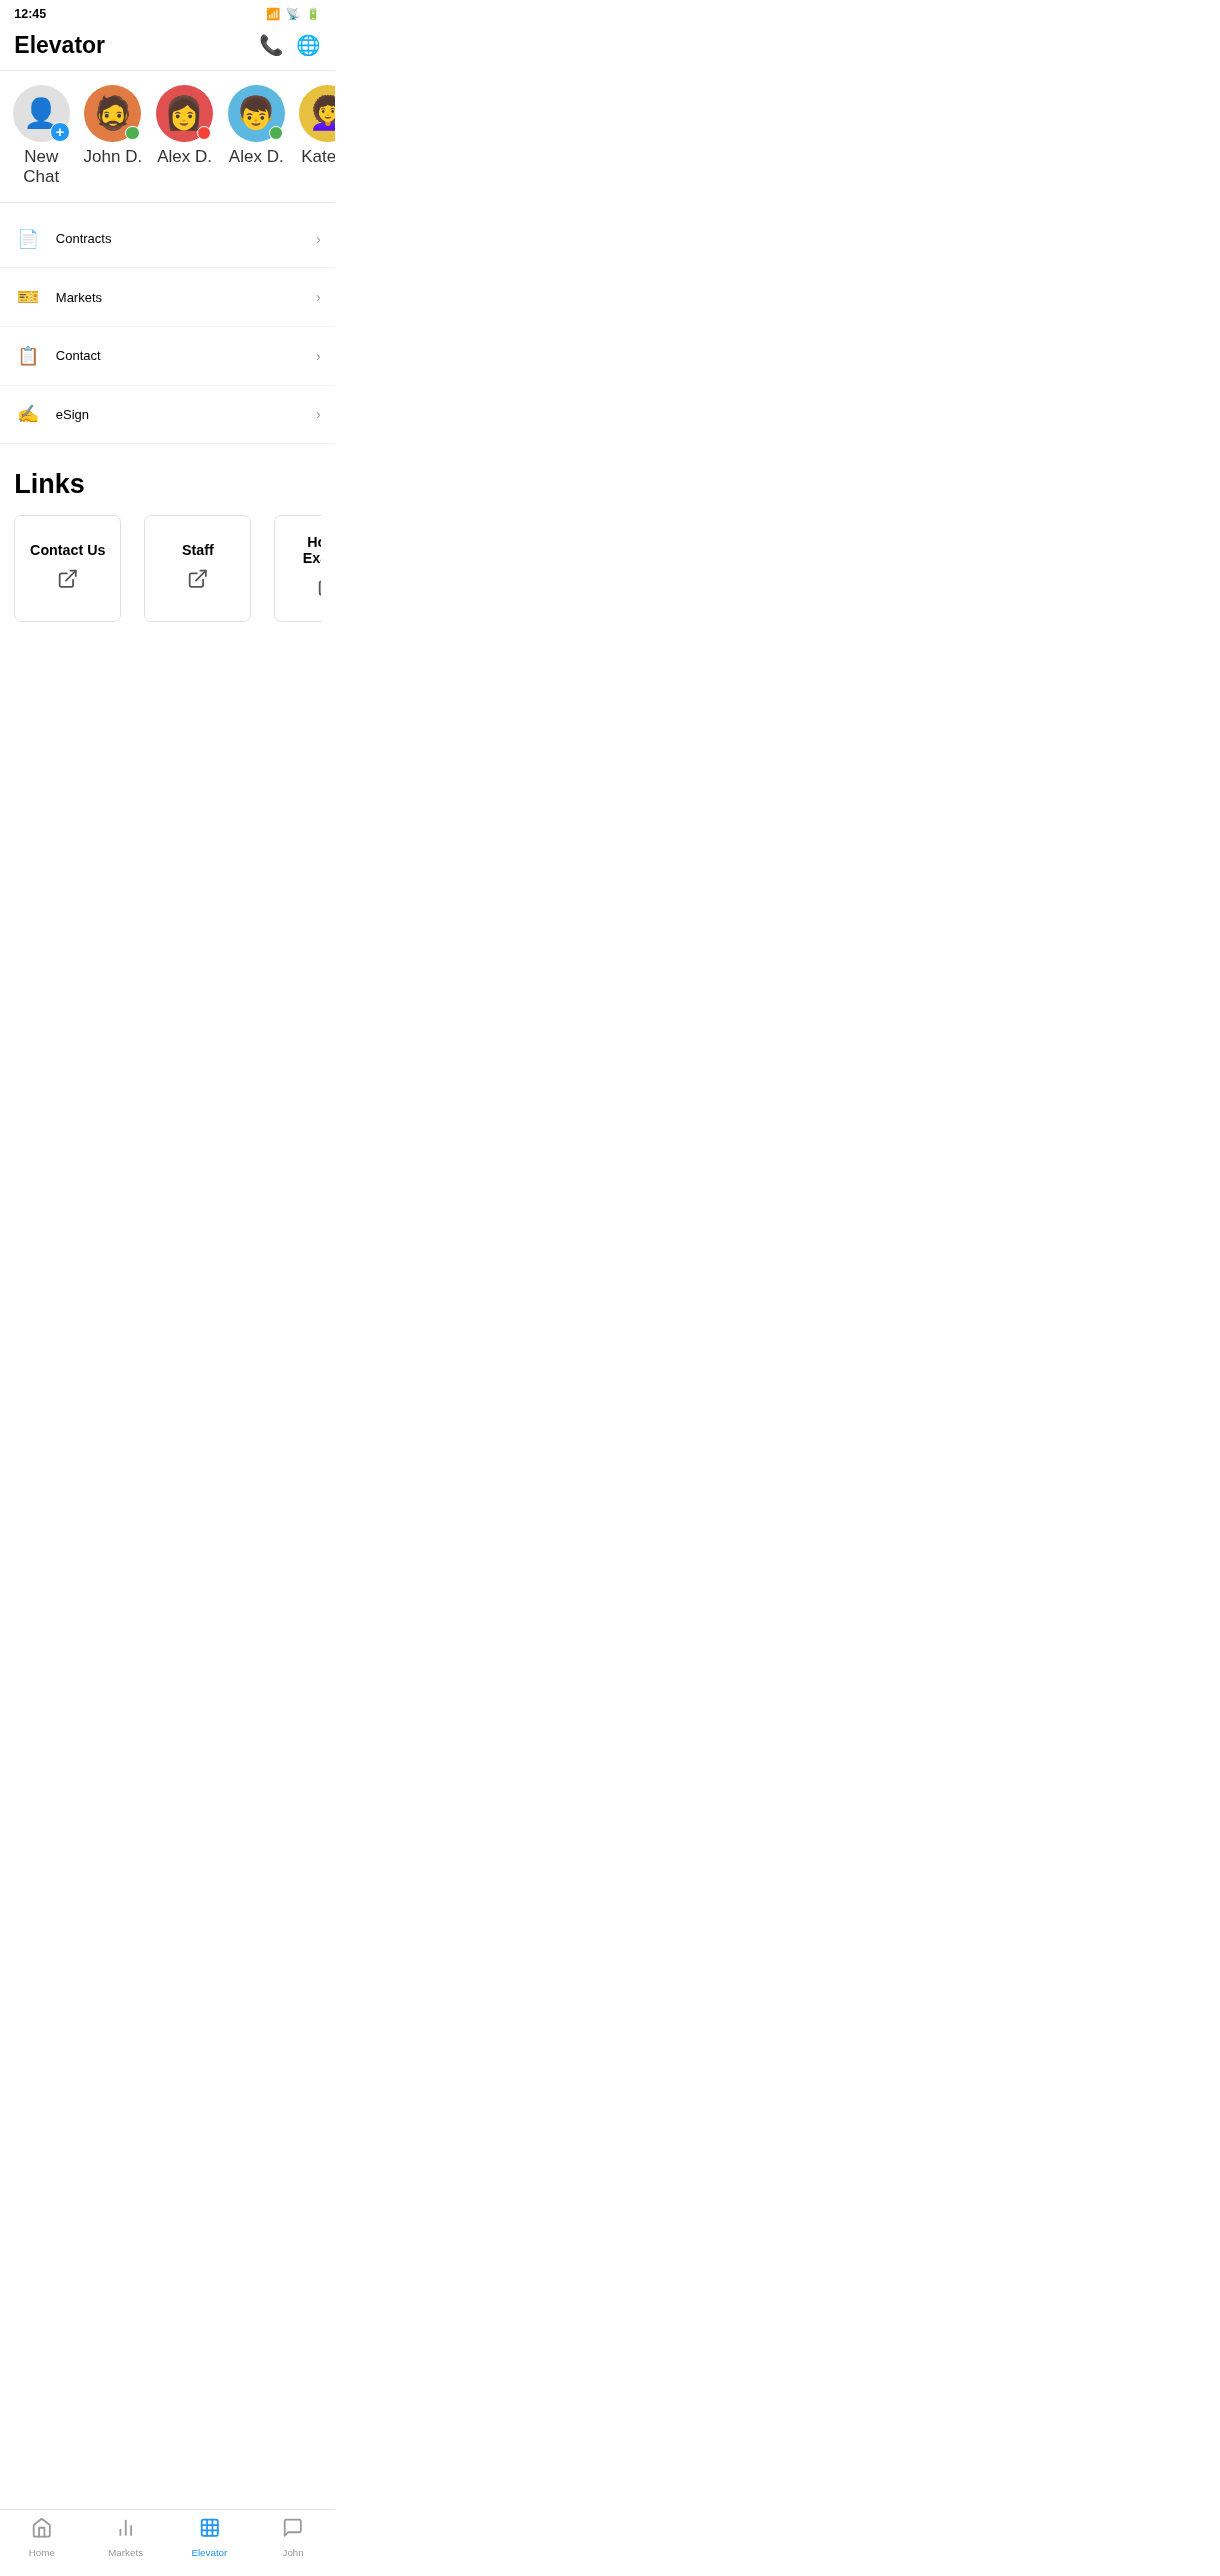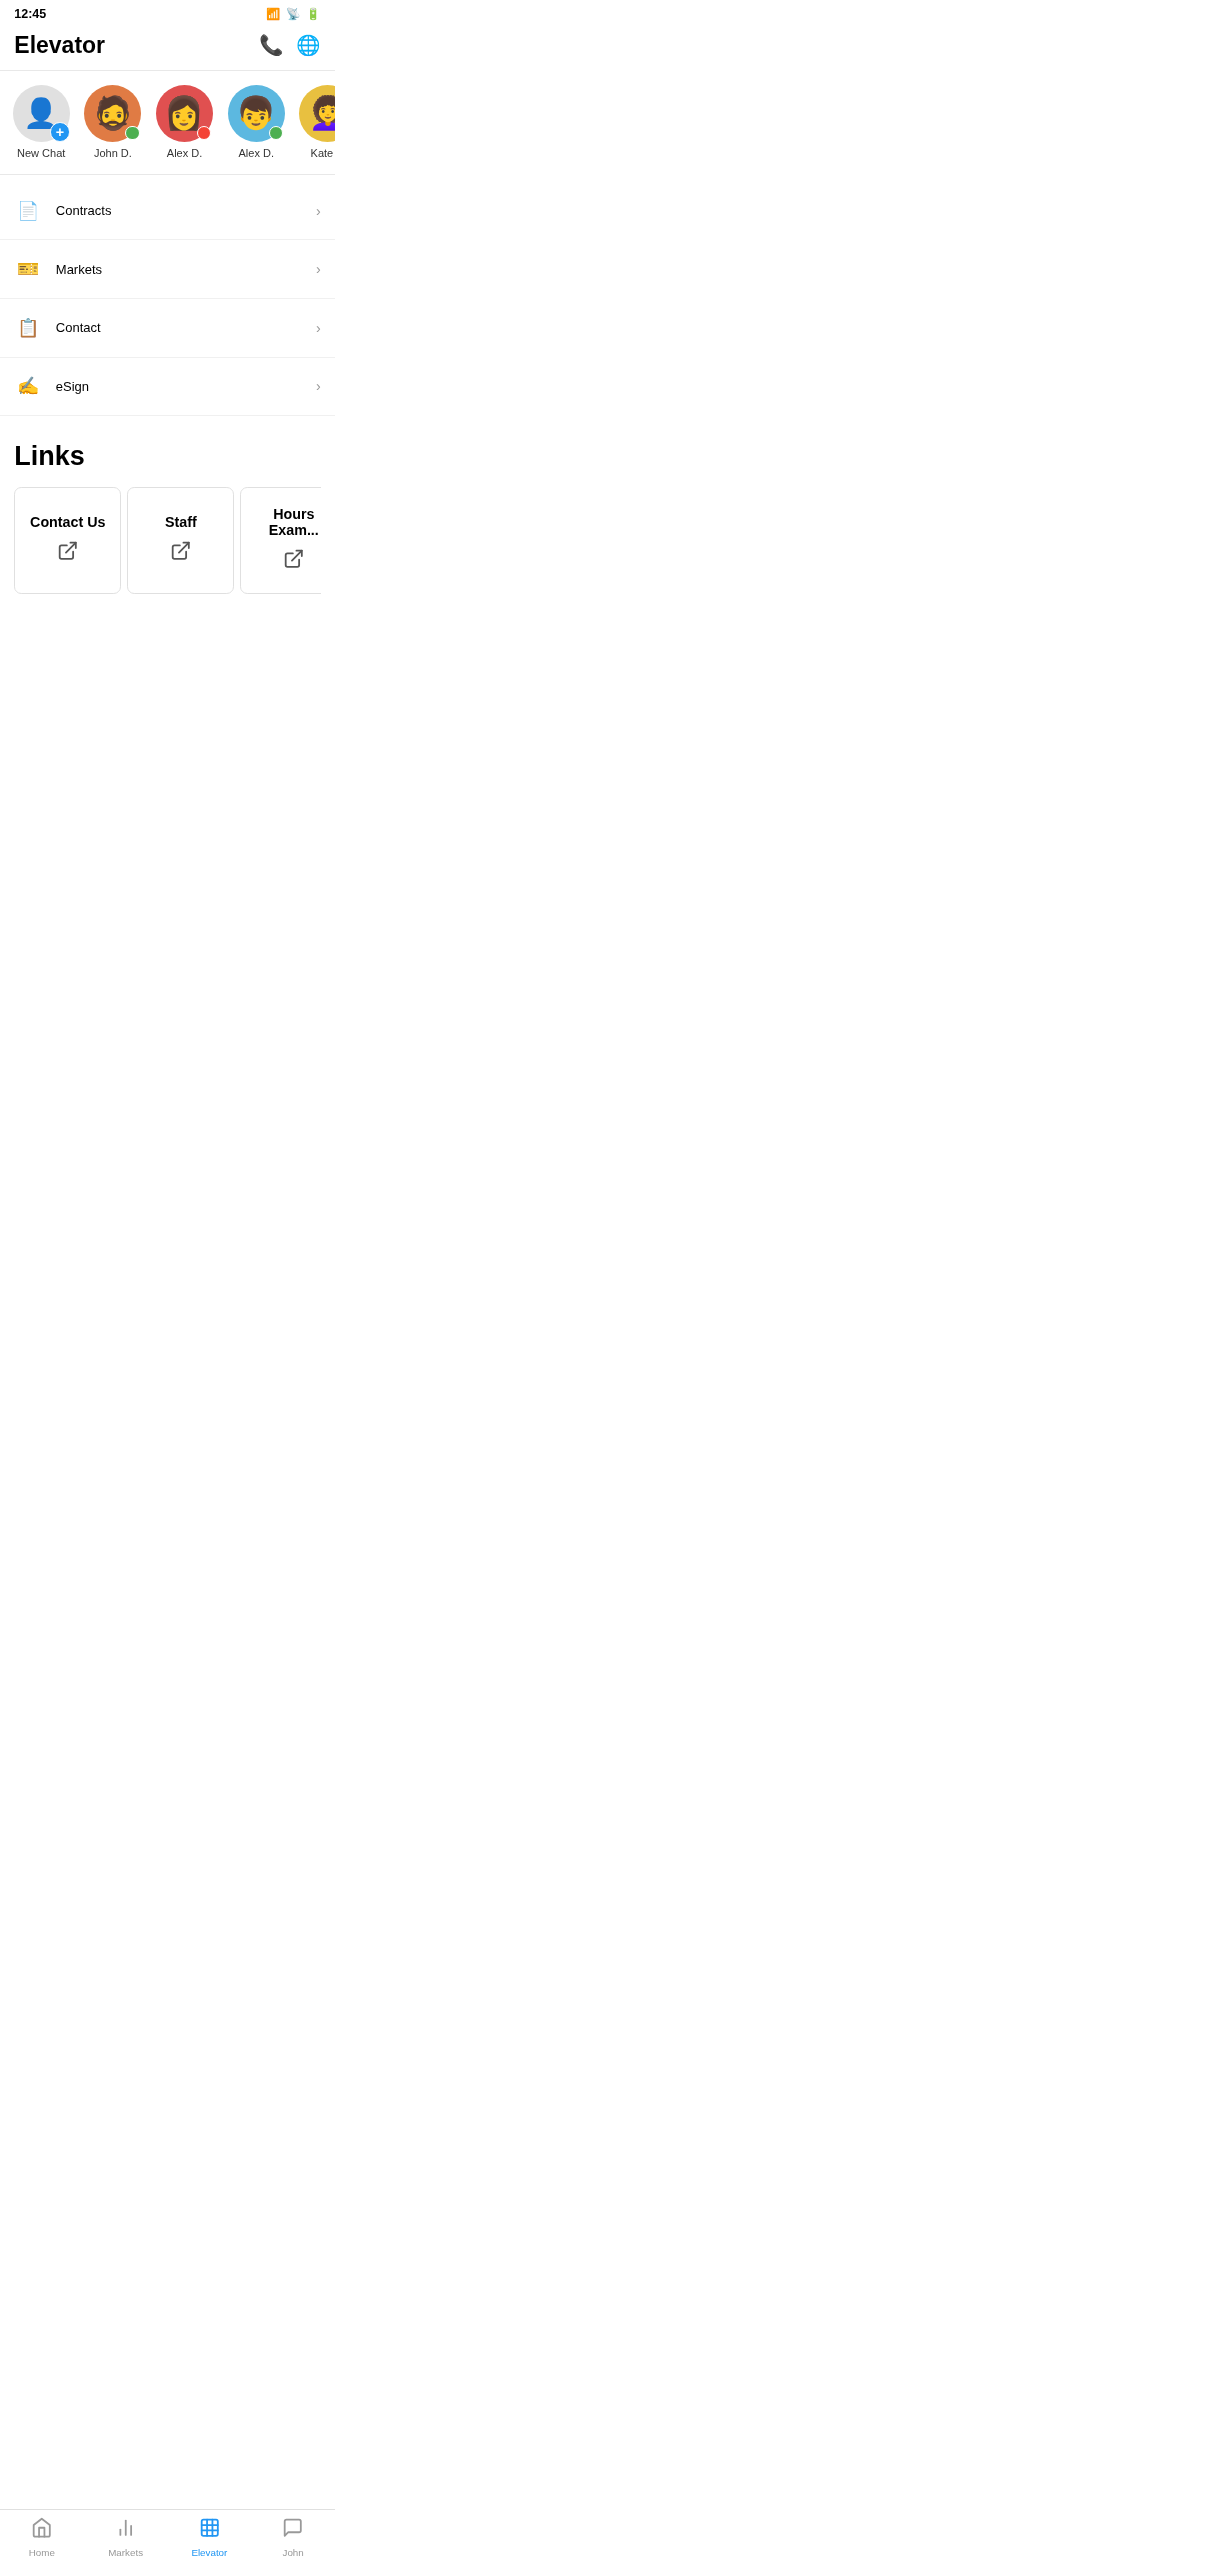--- a/index.html
+++ b/index.html
@@ -104,21 +104,21 @@
       bottom: 1.8px;
       right: 1.8px;
       width: 14.3px;
       height: 14.3px;
       border-radius: 50%;
       border: 1.8px solid #fff;
     }
     .status-dot.online { background: #4CAF50; }
     .status-dot.offline { background: #f44336; }
     .contact-name {
-      font-size: 11px;
+      font-size: 17px;
       color: #333;
       text-align: center;
       font-weight: 500;
     }
 
     
     .menu-list {
       padding: 7.2px 0;
     }
     .menu-item {
@@ -154,21 +154,21 @@
       padding: 18px 14.3px 10.7px;
     }
     .links-title {
       font-size: 27px;
       font-weight: 700;
       color: #000;
       margin-bottom: 14.3px;
     }
     .links-grid {
       display: flex;
-      gap: 6px;
+      gap: 23px;
       overflow-x: auto;
       scrollbar-width: none;
     }
     .links-grid::-webkit-scrollbar { display: none; }
     .link-card {
       min-width: 107px;
       background: #fff;
       border: 0.9px solid #e0e0e0;
       border-radius: 7.2px;
       padding: 18px 14.3px;

